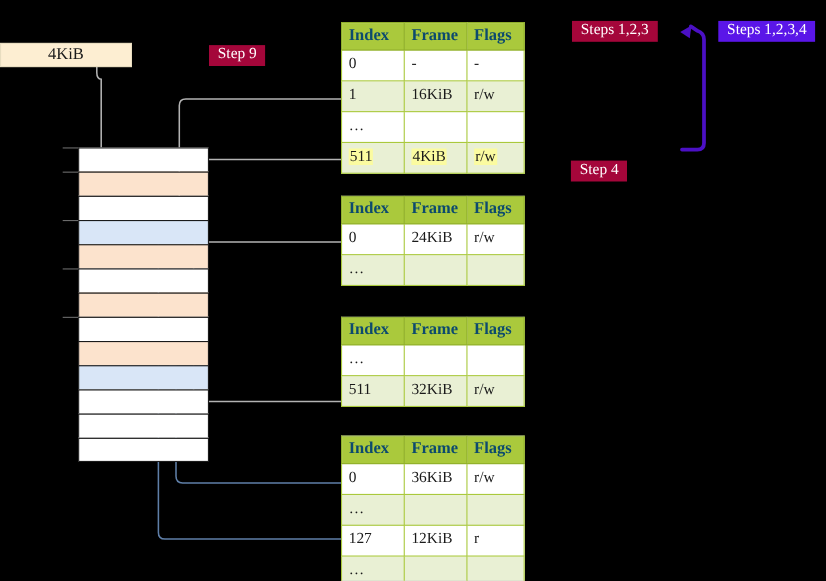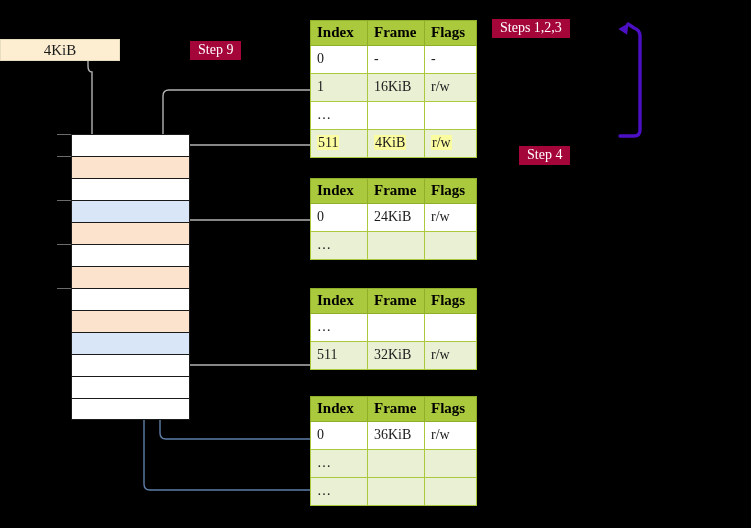--- a/index.html
+++ b/index.html
@@ -59,21 +59,21 @@
     padding: 2px 8px 3px 8px;
     box-sizing: border-box;
     white-space: nowrap;
     line-height: 1;
   }
   .badge.red   { background: #a4063a; }
   .badge.blue  { background: #5a16e8; }
 
   #badge-step0      { left: 190px; top: 41px; }
   #badge-step4      { left: 519px; top: 146px; }
-  #badge-steps123   { left: 492px; top: 19px; }
+  #badge-steps123   { left: 520px; top: 19px; }
   #badge-steps1234  { left: 653px; top: 19px; }
 
   
   #memcol {
     position: absolute;
     left: 71px;
     top: 134px;
     width: 119px;
     height: 282px;
     box-sizing: border-box;
@@ -103,21 +103,21 @@
   
   .ptable {
     position: absolute;
     border-collapse: collapse;
     background: #ffffff;
     font-size: 14px;
     color: #1a1a1a;
   }
   .ptable th {
     background: #aac93c;
-    color: #000000;
+    color: #0c4a6e;
     font-weight: bold;
     font-size: 15px;
     text-align: left;
     padding: 3px 6px 4px 6px;
     border: 1px solid #8fae2a;
     white-space: nowrap;
   }
   .ptable td {
     padding: 3px 6px 4px 6px;
     border: 1px solid #aac93c;
@@ -175,20 +175,21 @@
     <path d="M 620,136 L 634,136 Q 640,136 640,130 L 640,36 Q 640,30 634,28 L 628,24" fill="none" stroke="#4b10c4" stroke-width="3.4" stroke-linecap="round" marker-end="url(#ah-purple)"></path>
   </svg>
 
   <div class="size-box">
     <span>4KiB</span>
   </div>
 
   <div class="badge red" id="badge-step0">Step 9</div>
   <div class="badge red" id="badge-step4">Step 4</div>
   <div class="badge red" id="badge-steps123">Steps 1,2,3</div>
+  <div class="badge blue" id="badge-steps1234">Steps 1,2,3,4</div>
 
   <div id="memcol">
       <div class="mem-row white" style="top: 0px;"></div>
       <div class="tick" style="left: -14px; top: 0px;"></div>
       <div class="mem-row peach" style="top: 22px;"></div>
       <div class="tick" style="left: -14px; top: 22px;"></div>
       <div class="mem-row white" style="top: 44px;"></div>
       <div class="mem-row blue" style="top: 66px;"></div>
       <div class="tick" style="left: -14px; top: 66px;"></div>
       <div class="mem-row peach" style="top: 88px;"></div>
@@ -312,20 +313,25 @@
         <tr class="odd">
           <td>0</td>
           <td>36KiB</td>
           <td>r/w</td>
         </tr>
         <tr class="even">
           <td>…</td>
           <td></td>
           <td></td>
         </tr>
+        <tr class="odd">
+          <td>127</td>
+          <td>12KiB</td>
+          <td>r</td>
+        </tr>
         <tr class="even">
           <td>…</td>
           <td></td>
           <td></td>
         </tr>
       </tbody>
   </table>
 
 </div>
 

